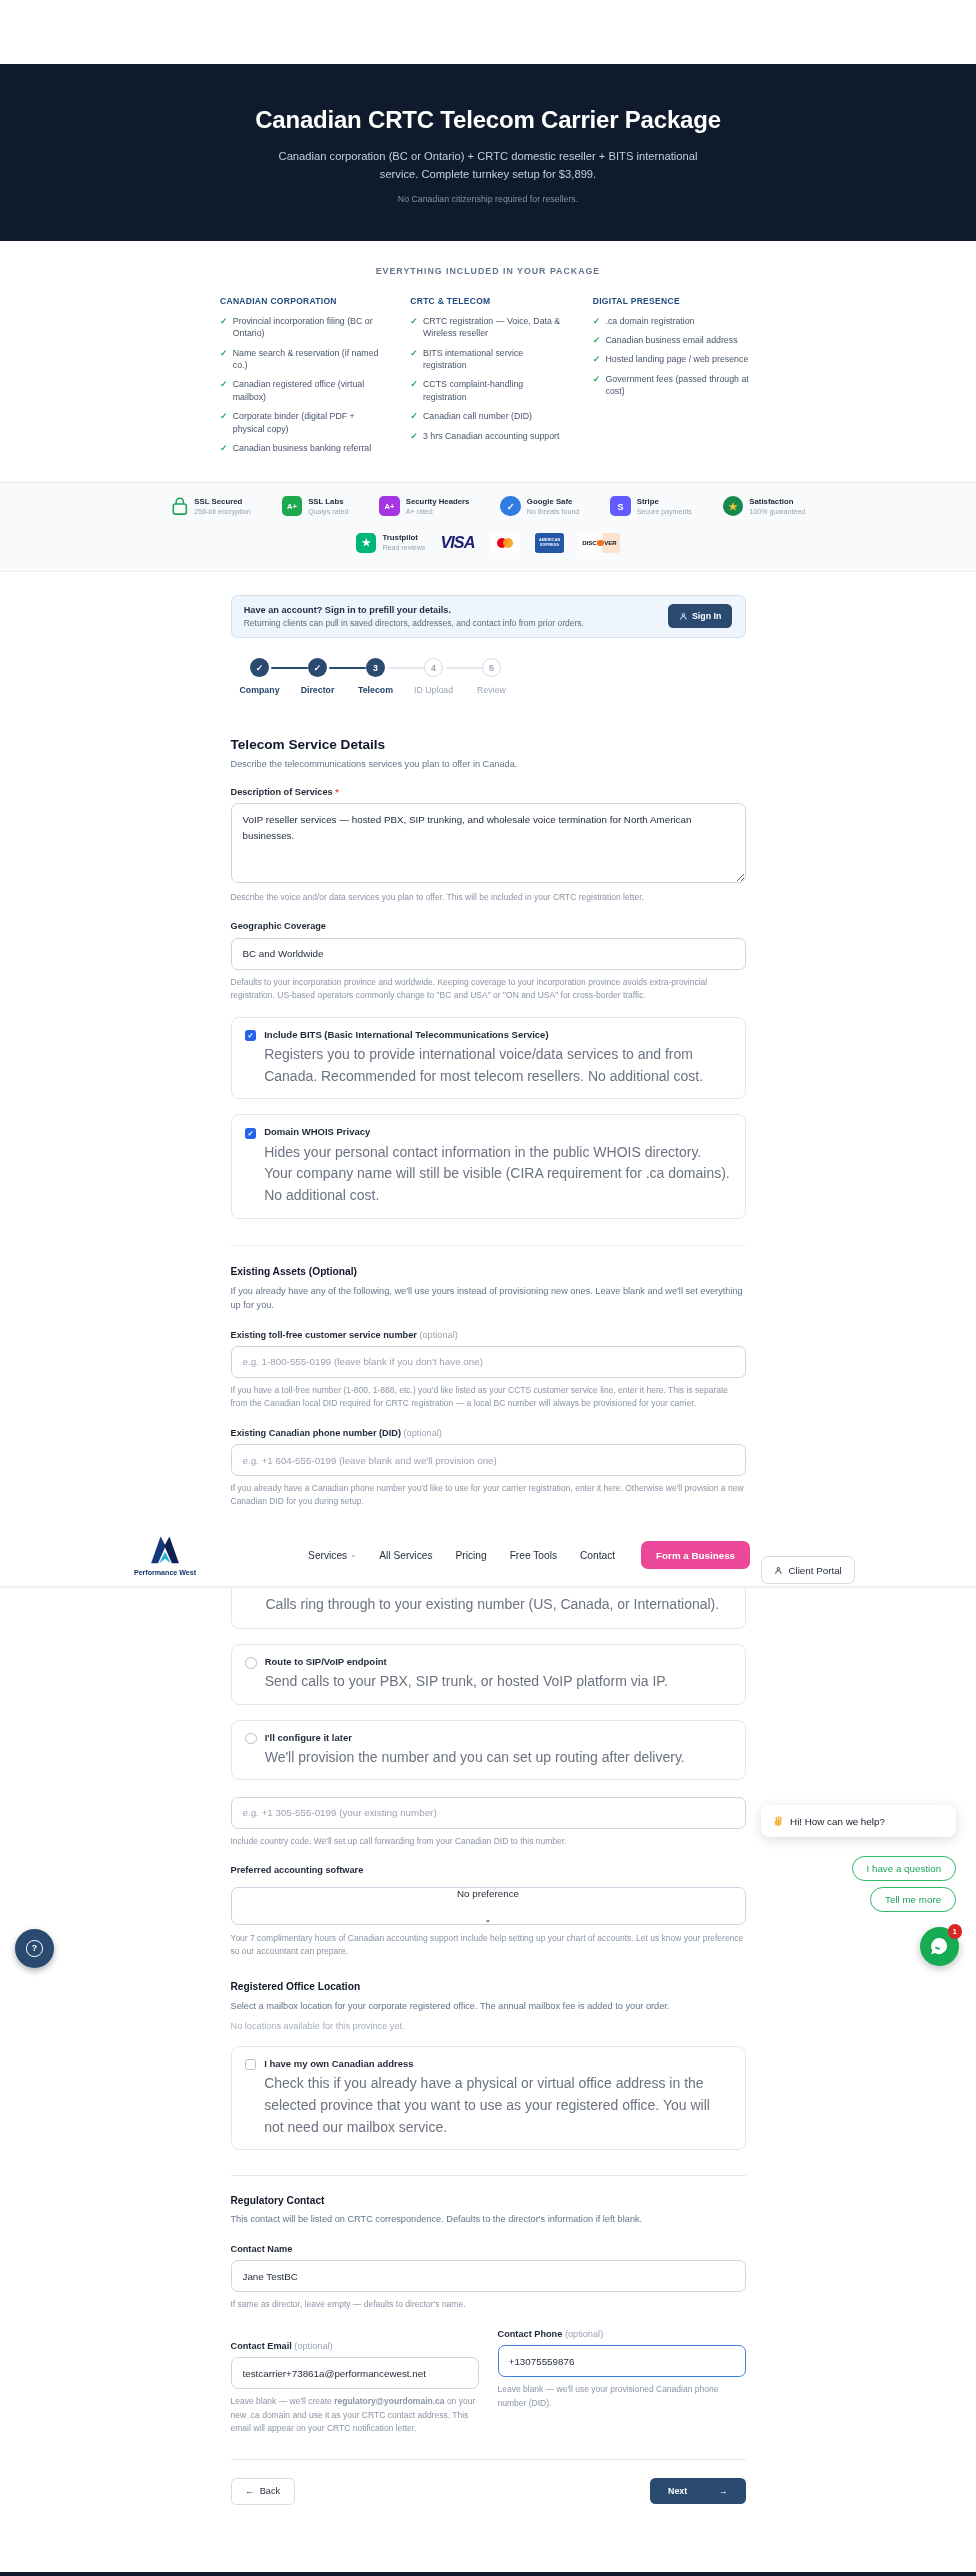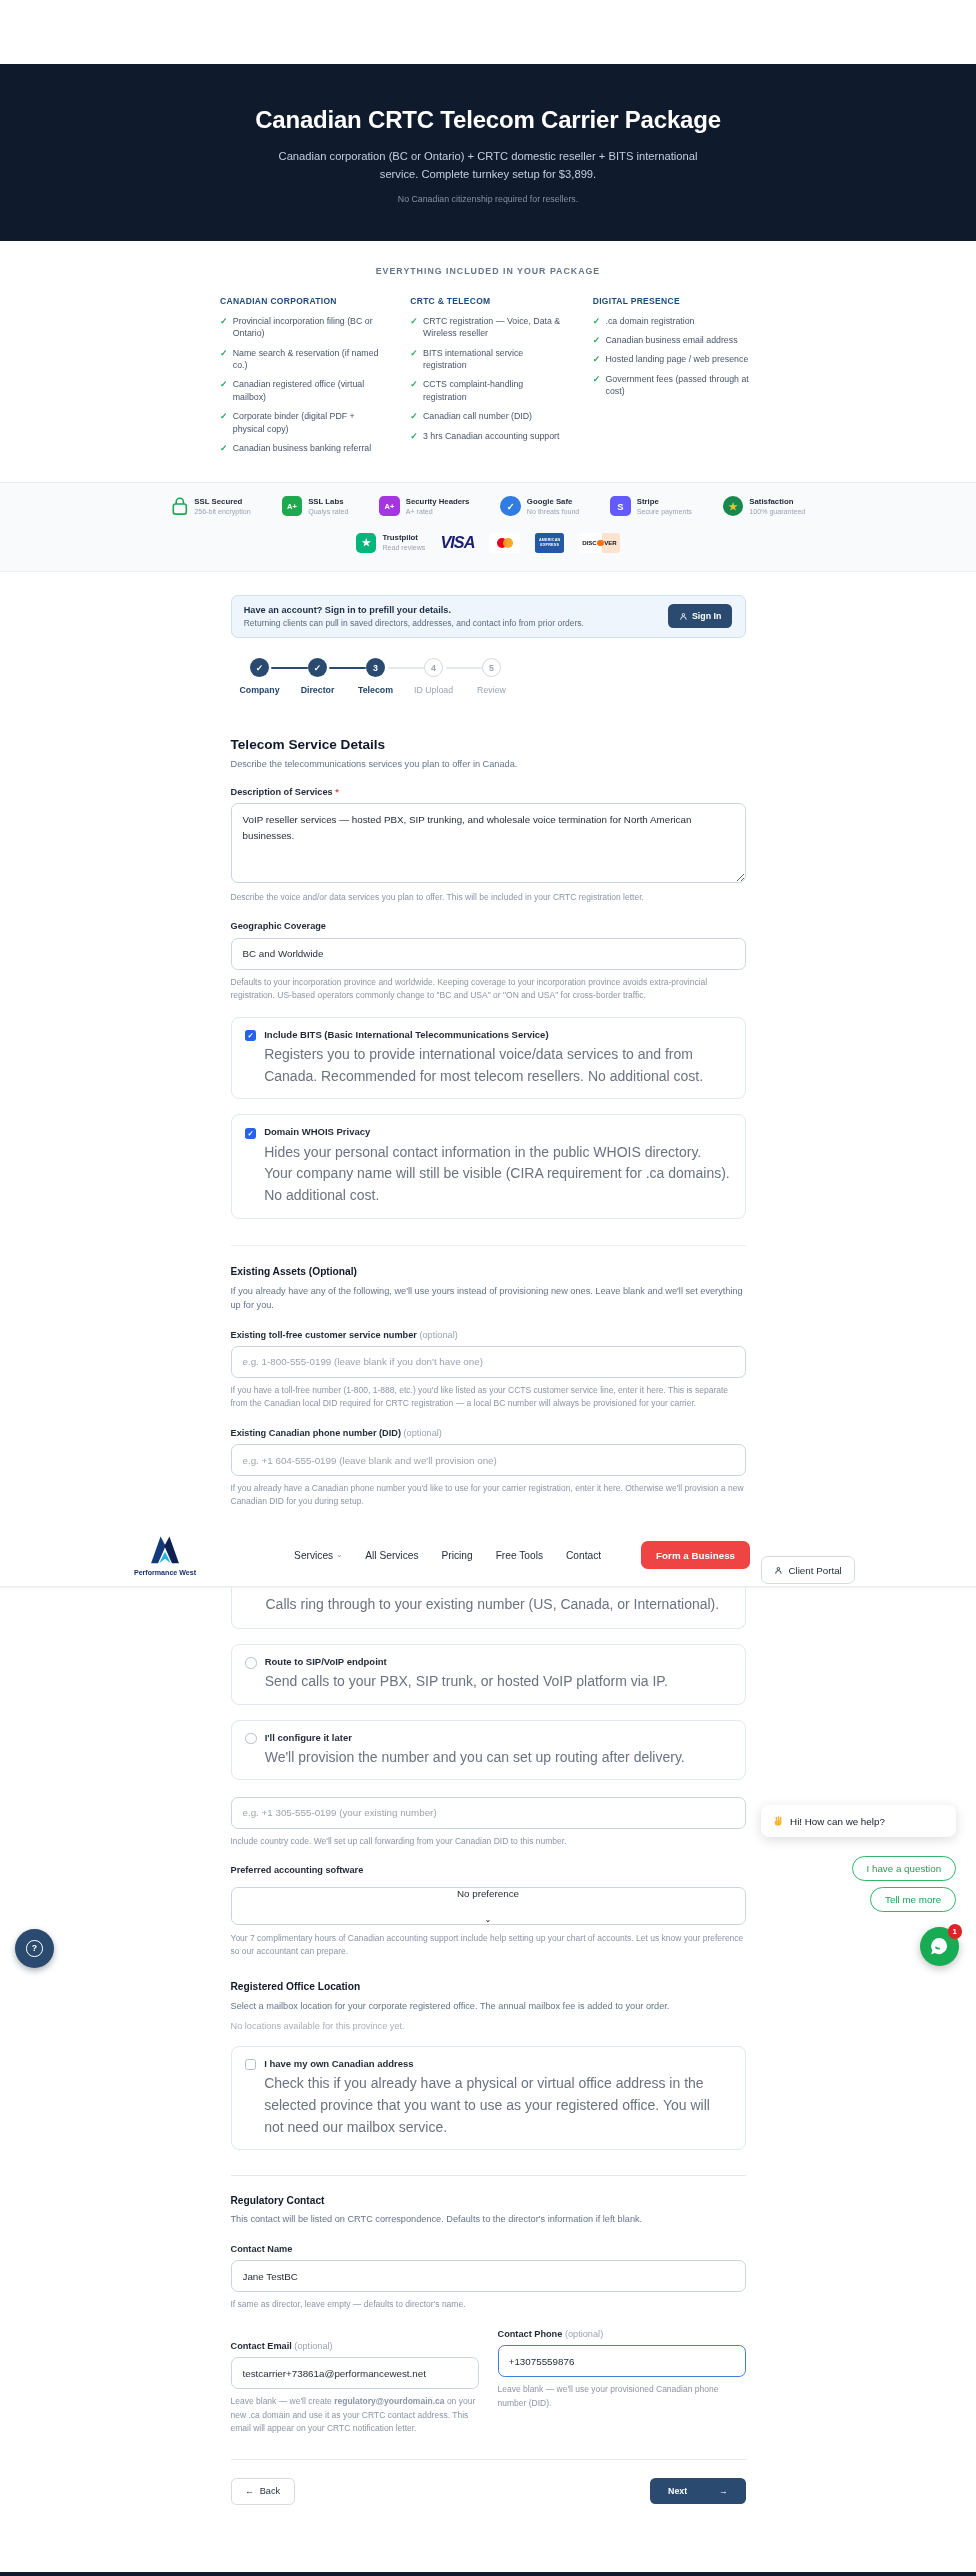--- a/index.html
+++ b/index.html
@@ -94,21 +94,21 @@
   .navrow { margin-top:17.6px; display:flex; justify-content:space-between; align-items:center; }
   .btn-ghost { background:#fff; border:0.7px solid #d6dbe3; border-radius:5.4px; padding:7.5px 13.6px; font-size:9.2px; color:#1f2937; display:inline-flex; gap:5.4px; align-items:center; cursor:pointer; font-family:inherit; }
 
   
   .navband { margin-top:15.6px; background:#fff; border-bottom:0.7px solid #e7eaee; box-shadow:0 0.7px 2px rgba(15,23,42,.06); height:63px; display:flex; align-items:center; padding:0 121px; }
   .logo { display:flex; flex-direction:column; align-items:center; width:88px; }
   .logo .ltx { font-size:7.1px; font-weight:bold; color:#16326b; margin-top:1.4px; }
   .navlinks { margin-left:auto; display:flex; align-items:center; gap:23px; font-size:10.2px; color:#1f2937; }
   .navlink { cursor:pointer; display:flex; align-items:center; gap:3.4px; }
   .navlink .chev { font-size:6.8px; color:#6b7280; }
-  .nav-cta { margin-left:40px; background:#ef4444; color:#fff; border:none; border-radius:6.8px; padding:8.1px 15px; font-size:9.8px; font-weight:bold; cursor:pointer; font-family:inherit; }
+  .nav-cta { margin-left:26px; background:#ec4899; color:#fff; border:none; border-radius:6.8px; padding:8.1px 15px; font-size:9.8px; font-weight:bold; cursor:pointer; font-family:inherit; }
   .nav-portal { margin-left:11px; background:#fff; border:0.7px solid #d6dbe3; border-radius:6.8px; padding:7.5px 12.2px; font-size:9.8px; color:#1f2937; display:inline-flex; align-items:center; gap:5.4px; cursor:pointer; font-family:inherit;margin-top:30px; }
   .cutcard { border:0.7px solid #e2e8f0; border-top:none; border-radius:0 0 8.1px 8.1px; padding:6.8px 13.6px 12.2px 34px; }
 
   
   .news { text-align:center; margin-top:71px; padding-bottom:33px; }
   .news h3 { font-size:13px; font-weight:bold; color:#111827; }
   .news .nsub { margin-top:8.1px; font-size:9.5px; color:#64748b; }
   .news .btn-navy { margin-top:19px; }
 
   

